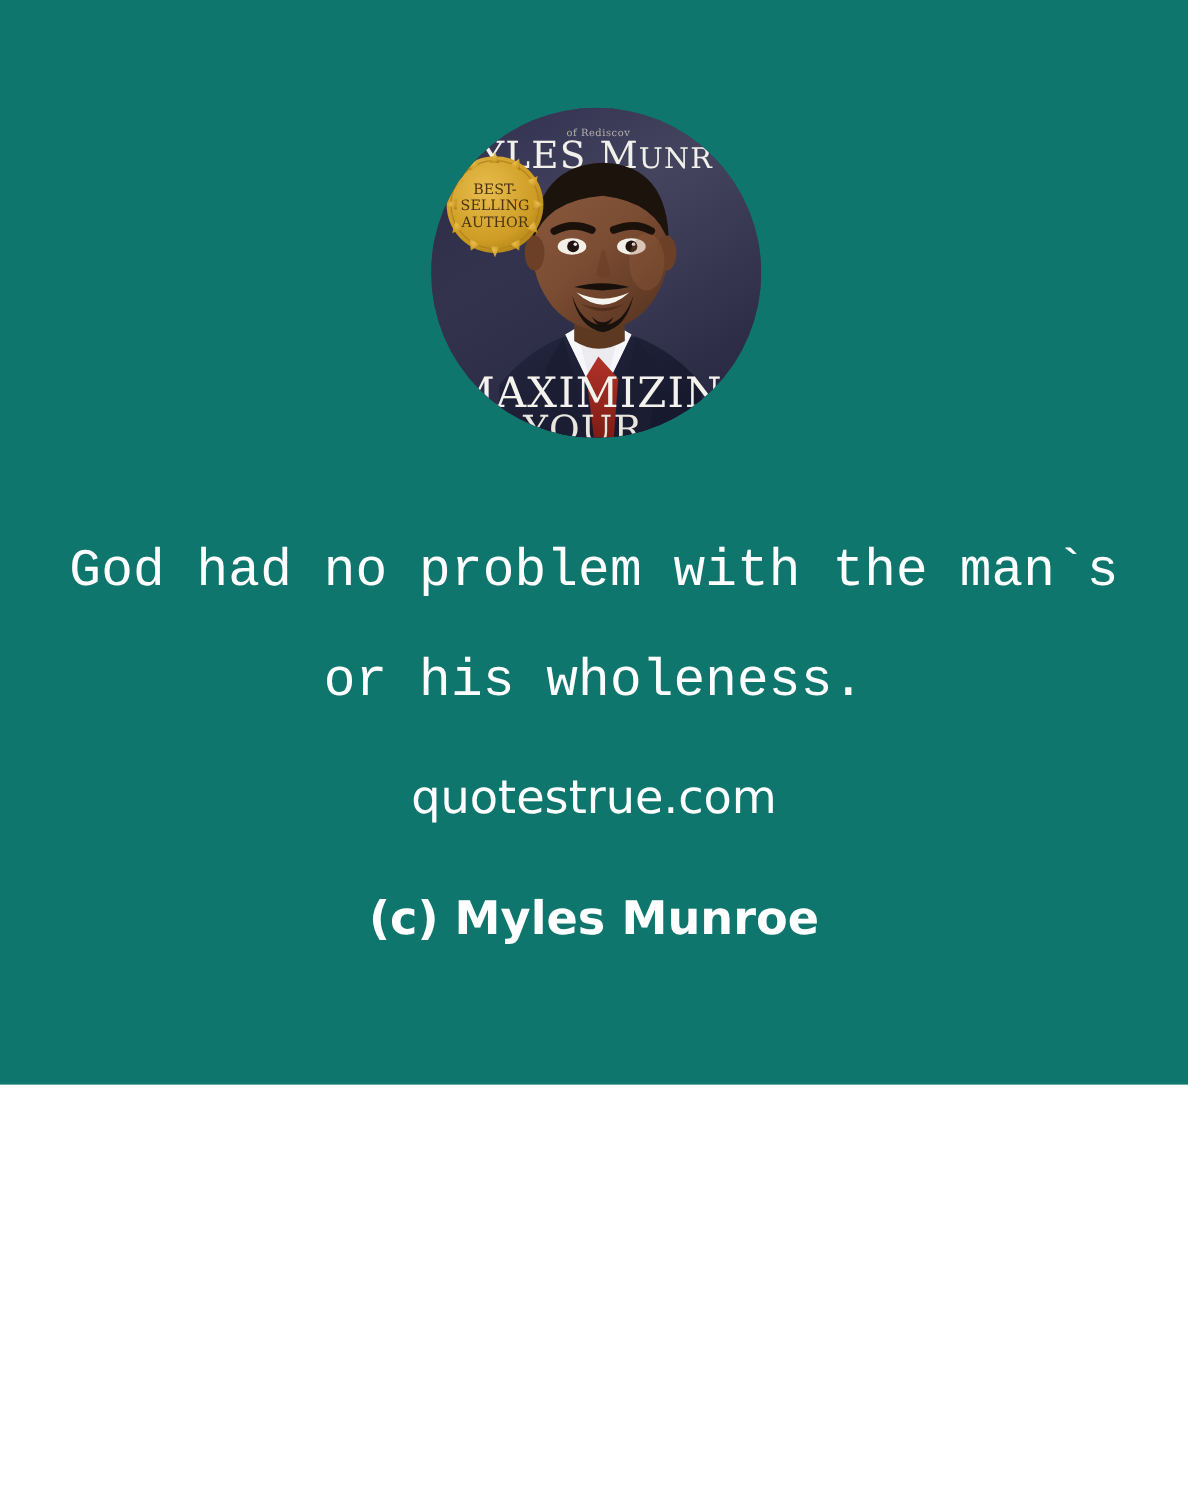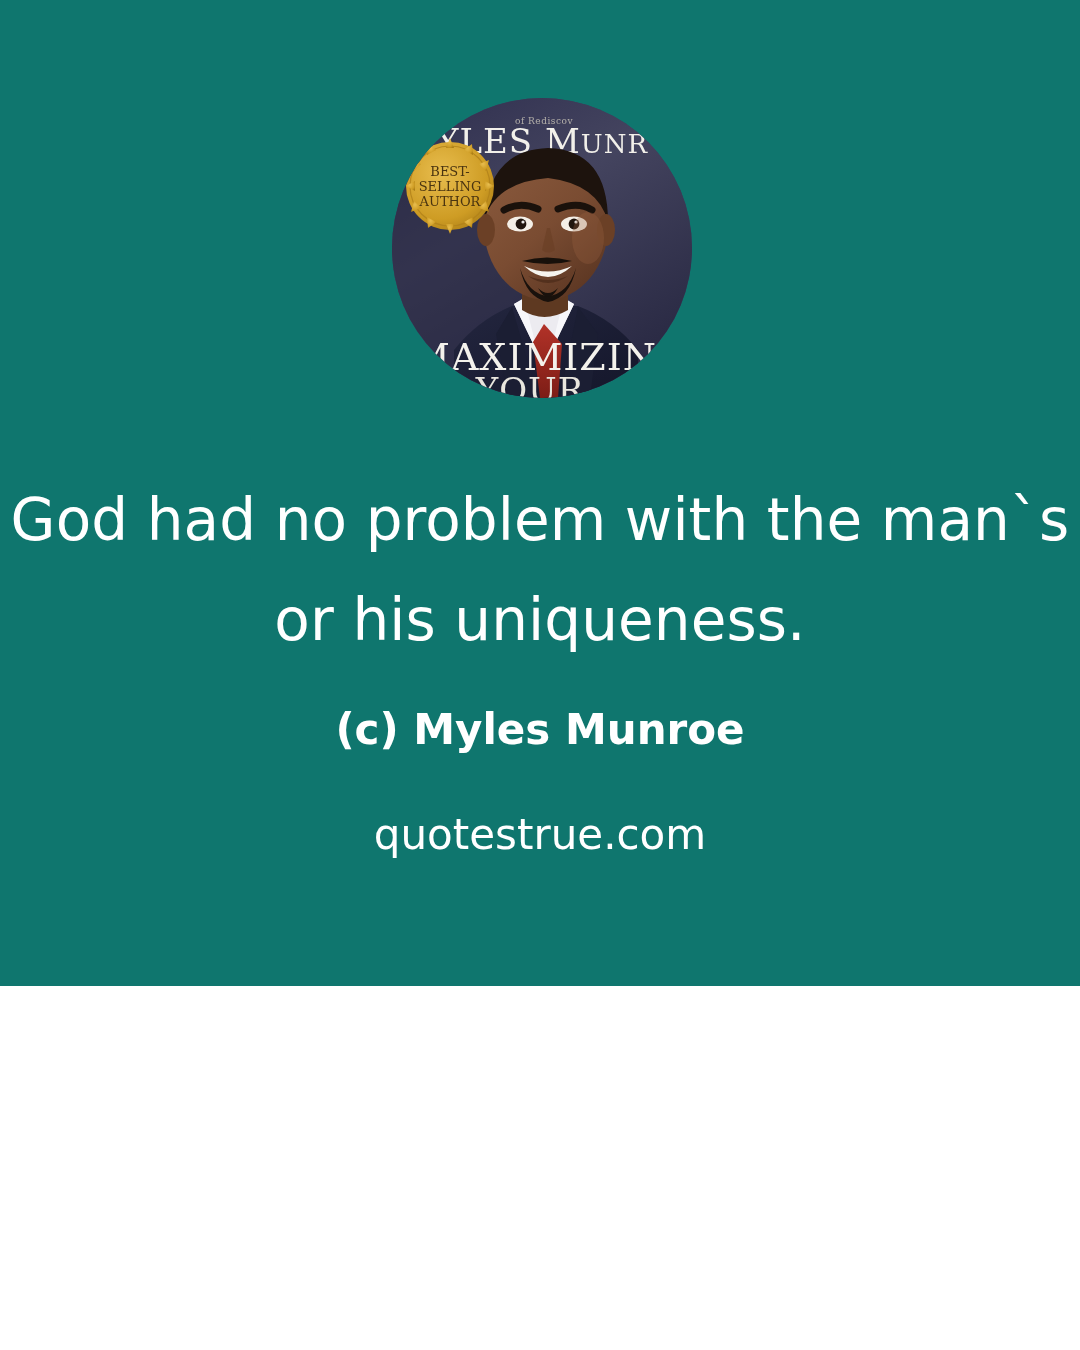--- a/index.html
+++ b/index.html
@@ -44,25 +44,26 @@
   #text-block {
     position: absolute;
     left: 0;
     top: 470px;
     width: 1080px;
     text-align: center;
   }
 
   .quote-line {
     color: #FFFFFF;
-    font-size: 58px;
+    font-size: 48px;
     line-height: 100px;
     font-weight: 400;
     letter-spacing: 0.1px;
     white-space: nowrap;
+    font-family: Liberation Mono, monospace;
   }
 
   #attribution {
     color: #FFFFFF;
     font-size: 42px;
     font-weight: 700;
     line-height: 100px;
     margin-top: 10px;
     white-space: nowrap;
   }
@@ -190,20 +191,20 @@
       </g>
 
       <text x="142" y="272" font-family="DejaVu Serif, serif" font-size="38" fill="#f4f2ec" text-anchor="middle" letter-spacing="1">MAXIMIZIN</text>
       <text x="138" y="304" font-family="DejaVu Serif, serif" font-size="34" fill="#e9e6de" text-anchor="middle" letter-spacing="1">YOUR</text>
     </svg>
   </div>
 
   <div id="text-block">
 
     <div class="quote-line">God had no problem with the man`s</div>
-    <div class="quote-line">or his uniqueness.</div>
+    <div class="quote-line">or his wholeness.</div>
+
+    <div id="website">quotestrue.com</div>
 
     <div id="attribution">(c) Myles Munroe</div>
-
-    <div id="website">quotestrue.com</div>
   </div>
 
 </div>
 
 </body></html>

